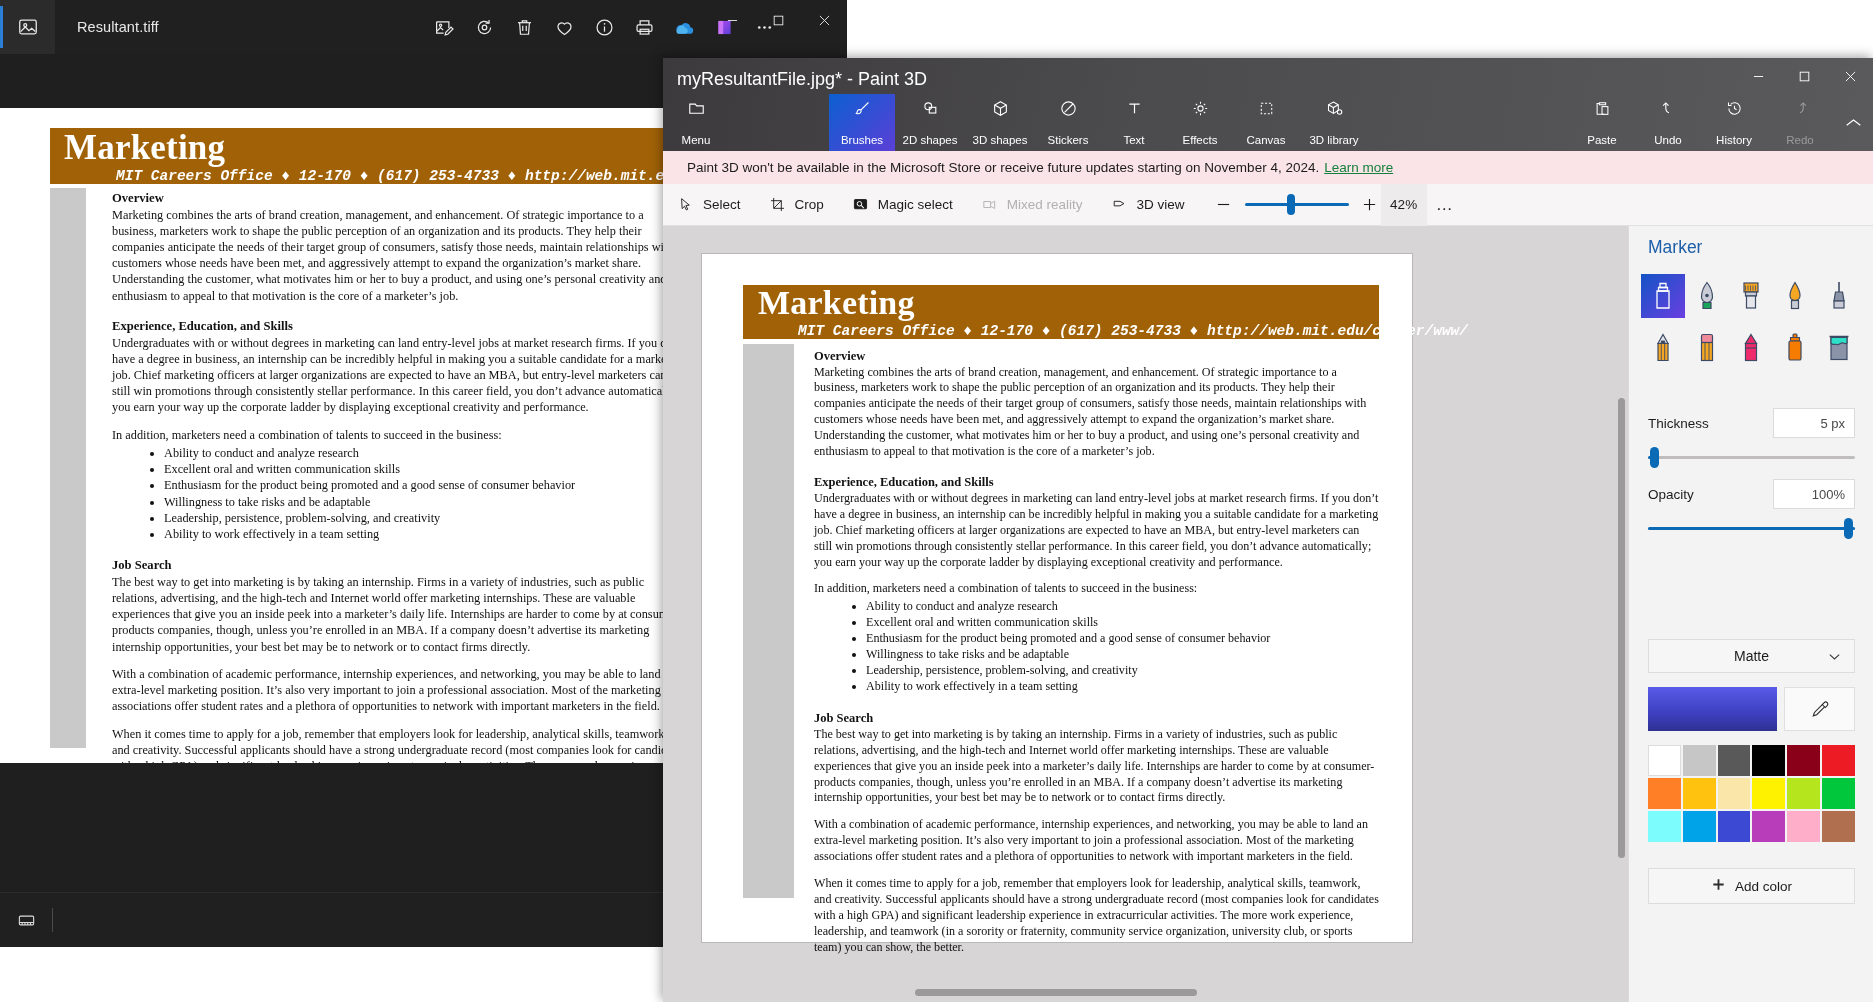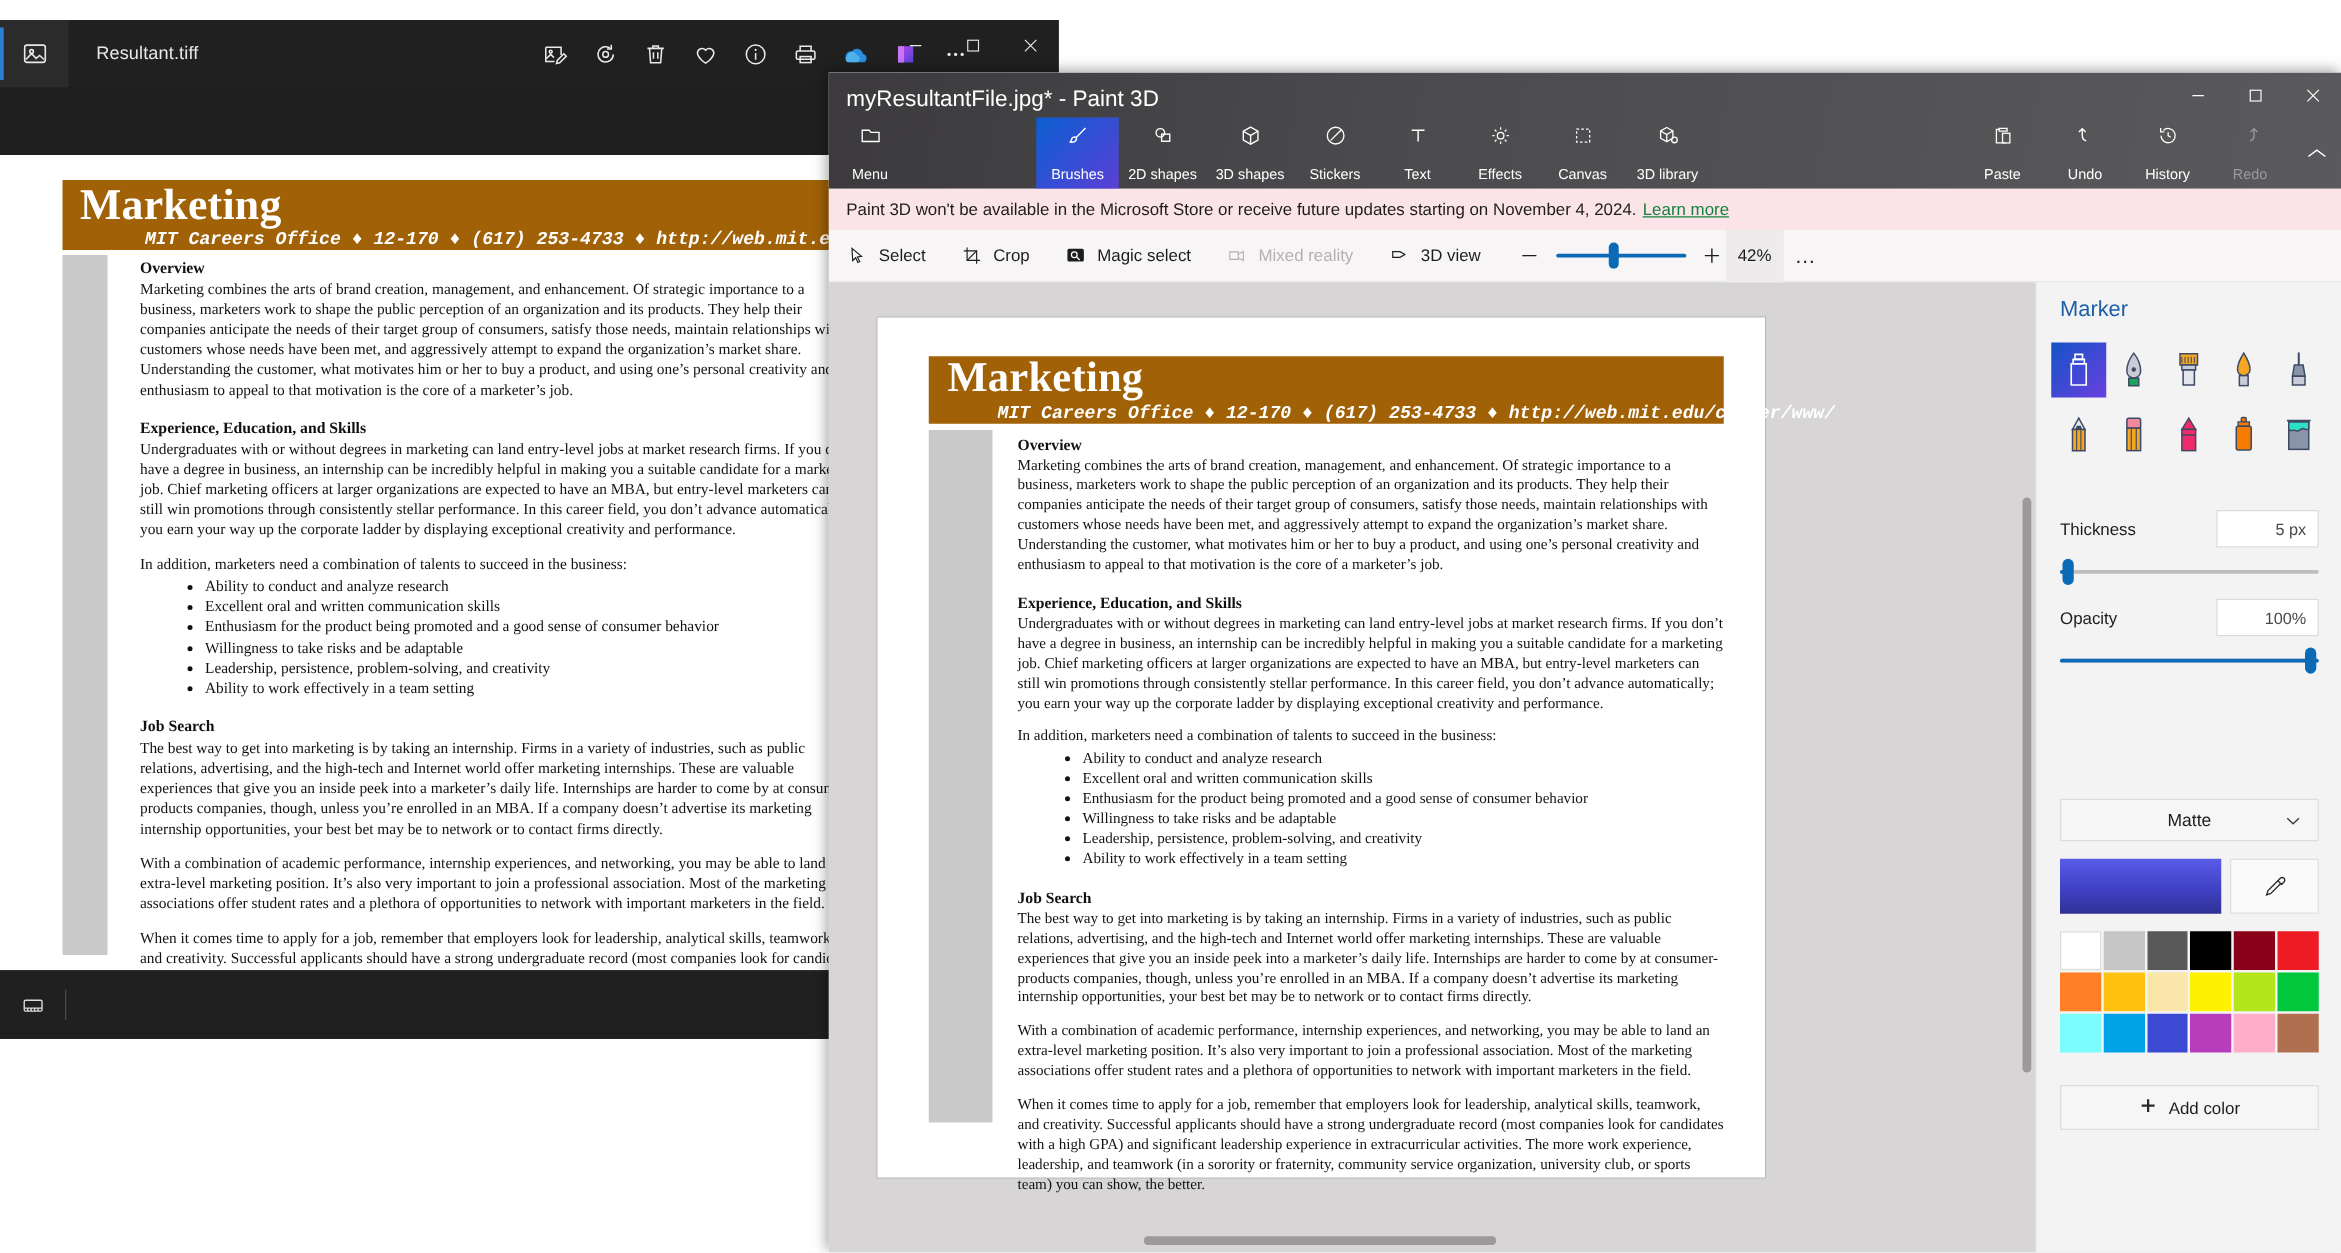--- a/index.html
+++ b/index.html
@@ -6,21 +6,21 @@
   html, body {
     width: 1873px; height: 1002px;
     overflow: hidden;
     font-family: "Liberation Sans", sans-serif;
     background: #ffffff;
   }
   #root { position: relative; width: 1873px; height: 1002px; background:#ffffff; }
 
   
   .photos-win {
-    position:absolute; left:0; top:16px; width:847px; height:815px;
+    position:absolute; left:0; top:0; width:847px; height:947px;
     background:#1f1f1f; overflow:hidden;
   }
   .photos-titlebar {
     position:absolute; left:0; top:0; width:847px; height:54px;
     background:#202020; display:flex; align-items:center;
   }
   .photos-appicon-cell{
     width:55px;height:54px;display:flex;align-items:center;justify-content:center;
     background:#2b2b2b;
   }
@@ -92,21 +92,21 @@
   }
   .rb.wide{width:70px;}
   .rb .lbl{white-space:nowrap;font-size:11.5px;line-height:1;}
   .rb.active{background:linear-gradient(135deg,#0b5fd0 0%,#5b3fd6 100%);}
   .rb.disabled{color:#9a9a9c;}
   .rb-sep{flex:1;}
   .rb-chevron{width:40px;height:57px;display:flex;align-items:center;justify-content:center;color:#fff;}
 
   .p3d-notice{
     position:absolute;left:0;top:93px;width:1210px;height:33px;background:#fbe4e7;
-    display:flex;align-items:center;padding-left:14px;font-size:13.5px;color:#1c1c1c;
+    display:flex;align-items:center;padding-left:24px;font-size:13.5px;color:#1c1c1c;
   }
   .p3d-notice a{color:#15803d;}
 
   .p3d-subbar{
     position:absolute;left:0;top:126px;width:1210px;height:42px;background:#f7f5f6;
     display:flex;align-items:center;border-bottom:1px solid #e2e0e1;
   }
   .sb-item{display:flex;align-items:center;gap:9px;height:42px;padding:0 14px;color:#1c1c1c;font-size:13.5px;white-space:nowrap;}
   .sb-item.disabled{color:#b3b0b1;}
   .zoomwrap{display:flex;align-items:center;gap:10px;margin-left:14px;}

